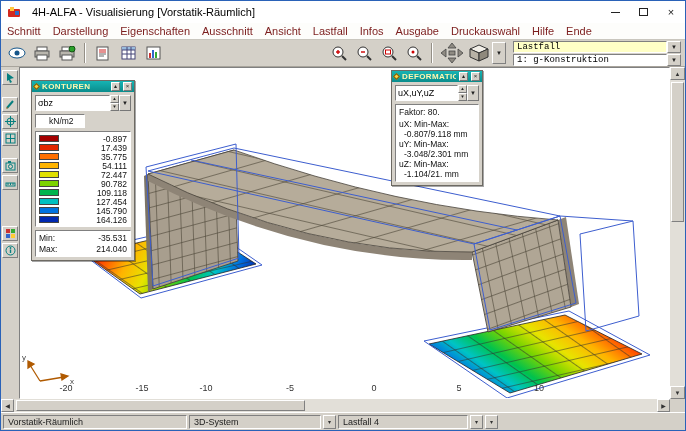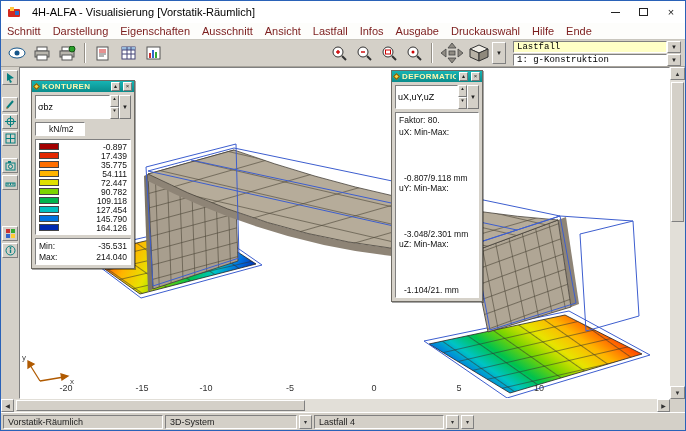--- a/index.html
+++ b/index.html
@@ -36,51 +36,51 @@
   .axis-label{position:absolute;top:315px;width:24px;text-align:center;font-size:9px;color:#333;z-index:2;}
   
   .panel{position:absolute;z-index:3;background:#d6d2ca;border:1px solid #6d6a63;box-shadow:1px 1px 0 rgba(0,0,0,.35);}
   .panel.konturen{left:11px;top:12px;width:104px;}
   .panel.deformation{left:371px;top:2px;width:92px;}
   .ptitle{height:11px;background:linear-gradient(#16b4b4,#0a8c8c);display:flex;align-items:center;padding:0 2px;gap:3px;}
   .pticon{width:5px;height:5px;background:#ffd24a;border:1px solid #7a5a00;transform:rotate(45deg);flex:0 0 auto;}
   .ptext{flex:1;font-size:8px;font-weight:bold;color:#fff7b0;letter-spacing:.4px;white-space:nowrap;overflow:hidden;}
   .pbtn{width:9px;height:9px;background:#d4d0c8;border:1px solid;border-color:#fff #777 #777 #fff;font-size:6px;line-height:7px;text-align:center;color:#222;flex:0 0 auto;}
   .pbody{padding:3px;}
-  .pcombo{display:flex;height:24px;}
+  .pcombo{display:flex;height:16px;}
   .pfield{flex:1;background:#fff;border:1px solid;border-color:#808080 #fff #fff #808080;font-size:9px;padding:0 2px;display:flex;align-items:center;white-space:nowrap;overflow:hidden;}
   .pspin{width:9px;display:flex;flex-direction:column;}
   .pbtn2{flex:1;font-size:4.5px;line-height:5px;text-align:center;background:#d4d0c8;border:1px solid;border-color:#fff #777 #777 #fff;color:#222;}
   .pdrop{width:12px;background:#d4d0c8;border:1px solid;border-color:#fff #777 #777 #fff;font-size:6px;display:flex;align-items:center;justify-content:center;color:#222;}
   .inbox{background:#fff;border:1px solid;border-color:#808080 #fff #fff #808080;font-size:8.5px;color:#111;}
   .unitbox{width:50px;margin-top:3px;padding:1px 13px;}
   .legendbox{margin-top:3px;padding:2px 3px;}
   .lg-row{display:flex;align-items:center;height:9px;gap:16px;justify-content:center;}
   .lg-sw{width:20px;height:7px;border:1px solid #444;flex:0 0 auto;}
   .lg-val{flex:1;text-align:right;font-size:8.5px;color:#111;}
   .minmax{margin-top:3px;padding:2px 3px;display:flex;flex-direction:column;gap:1px;}
   .mm-row{display:flex;justify-content:space-between;font-size:8.5px;}
   .defstats{margin-top:3px;padding:2px 3px;line-height:10px;}
-  .dvalue{padding-left:5px;margin-top:36px;}
+  .dvalue{padding-left:5px;}
   .faktor{margin-bottom:2px;}
   
   .vscroll{width:15px;background:#e2dfd8;display:flex;flex-direction:column;flex:0 0 auto;}
   .sbtn{height:13px;width:15px;background:#d4d0c8;border:1px solid;border-color:#fff #808080 #808080 #fff;font-size:6px;display:flex;align-items:center;justify-content:center;color:#333;flex:0 0 auto;}
   .vtrack{flex:1;position:relative;}
   .vthumb{position:absolute;left:1px;top:2px;width:13px;height:140px;background:#d4d0c8;border:1px solid;border-color:#fff #808080 #808080 #fff;}
   .hrow{height:13px;display:flex;flex:0 0 auto;}
   .hscroll{flex:1;background:#e2dfd8;display:flex;}
   .hbtn{width:13px;height:13px;background:#d4d0c8;border:1px solid;border-color:#fff #808080 #808080 #fff;font-size:6px;display:flex;align-items:center;justify-content:center;color:#333;flex:0 0 auto;}
   .htrack{flex:1;position:relative;}
   .hthumb{position:absolute;top:1px;left:2px;height:11px;width:45%;background:#d4d0c8;border:1px solid;border-color:#fff #808080 #808080 #fff;}
   .corner{width:15px;background:#d4d0c8;flex:0 0 auto;}
   
   .statusbar{height:18px;background:#d4d0c8;display:flex;align-items:center;padding:1px 2px;gap:2px;border-top:1px solid #fff;flex:0 0 auto;}
   .sfield{height:14px;border:1px solid;border-color:#808080 #fff #fff #808080;font-size:9px;display:flex;align-items:center;padding:0 4px;color:#222;white-space:nowrap;overflow:hidden;}
-  .sf1{width:160px;} .sf2{width:132px;} .sf3{width:130px;} .sf4{flex:1;}
+  .sf1{width:184px;} .sf2{width:132px;} .sf3{width:130px;} .sf4{flex:1;}
   .sbtn2{width:13px;height:14px;background:#d4d0c8;border:1px solid;border-color:#fff #808080 #808080 #fff;font-size:6px;display:flex;align-items:center;justify-content:center;color:#333;flex:0 0 auto;}
 </style>
 </head>
 <body>
 
 <div class="window">
 
   <div class="titlebar">
     <span style="display:inline-flex;">
       <svg width="14" height="14">

